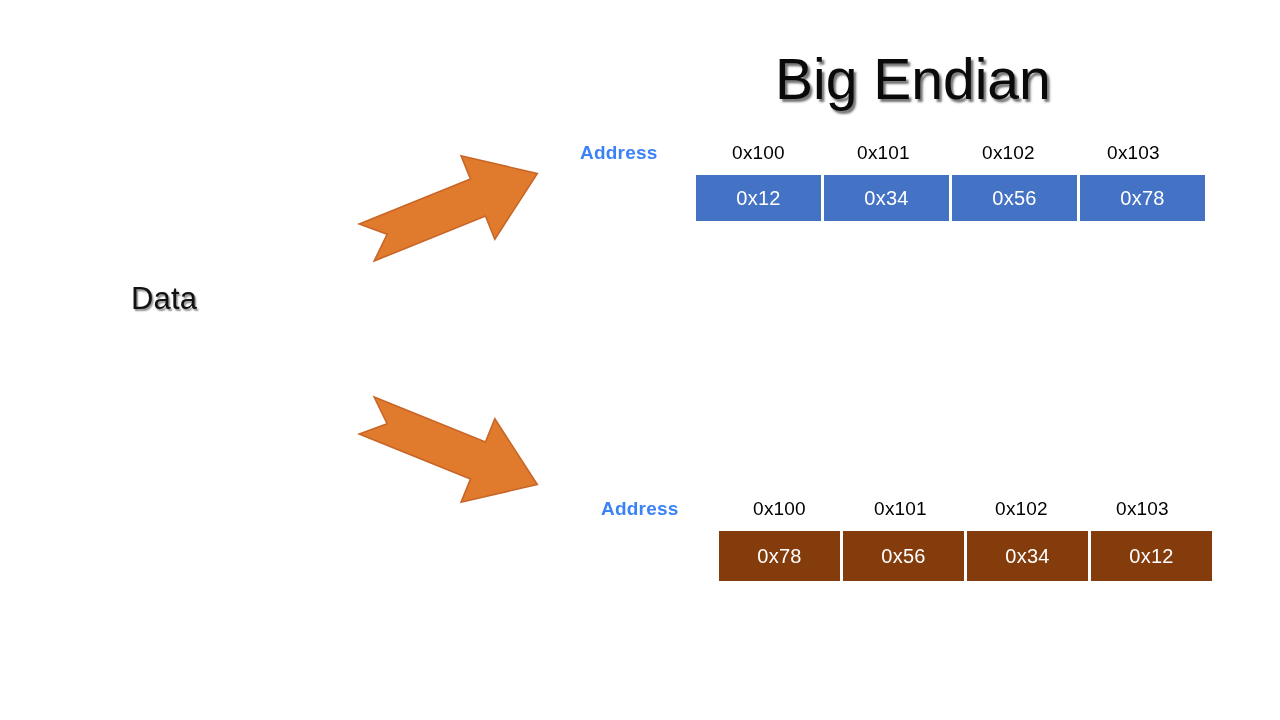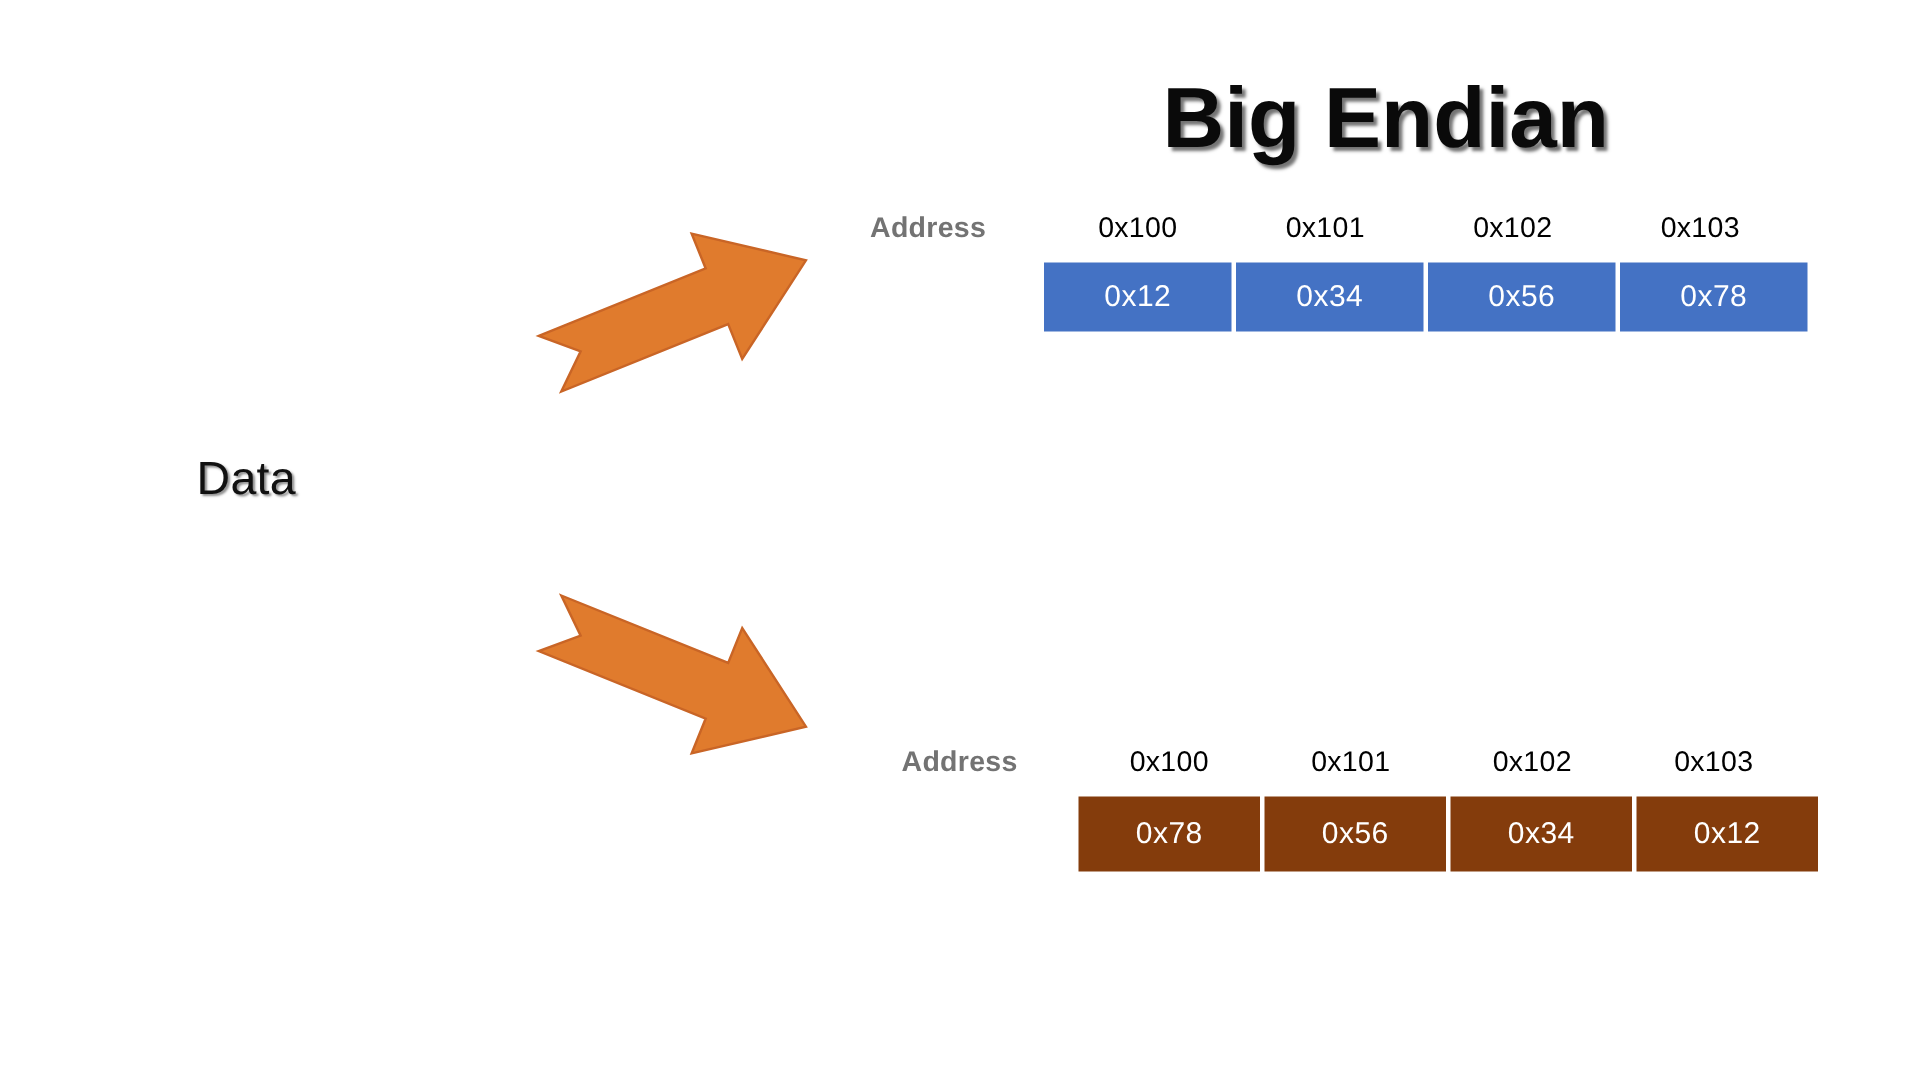--- a/index.html
+++ b/index.html
@@ -17,55 +17,55 @@
     width: 1280px;
     height: 720px;
     background: #ffffff;
     overflow: hidden;
   }
 
   
   .data-block {
     position: absolute;
     left: 131px;
-    top: 296px;
+    top: 276px;
     font-size: 31px;
     line-height: 45px;
     letter-spacing: 0.2px;
     color: #111111;
     text-shadow: 1.5px 1.5px 1.6px rgba(0,0,0,0.45);
     white-space: nowrap;
   }
   .data-block .dl { display: block; }
 
   
   .section-title {
     position: absolute;
     font-size: 57px;
     line-height: 62px;
-    font-weight: 700;
+    font-weight: 400;
     color: #0a0a0a;
     text-shadow: 2.5px 2.5px 2.2px rgba(0,0,0,0.55);
     white-space: nowrap;
   }
   #title-big    { left: 775px; top: 48px; }
   #title-little { left: 770px; top: 396px; }
 
   
   .mem-group { position: absolute; }
   #mem-big    { left: 580px; top: 142px; }
   #mem-little { left: 601px; top: 498px; }
 
   .addr-label {
     position: absolute;
     left: 0;
     top: 0;
     font-size: 19px;
     font-weight: bold;
-    color: #737373;
+    color: #3b82f6;
     letter-spacing: 0.2px;
     white-space: nowrap;
   }
 
   .addr-row {
     position: absolute;
     top: 0;
     display: flex;
   }
   #mem-big .addr-row    { left: 116px; }

